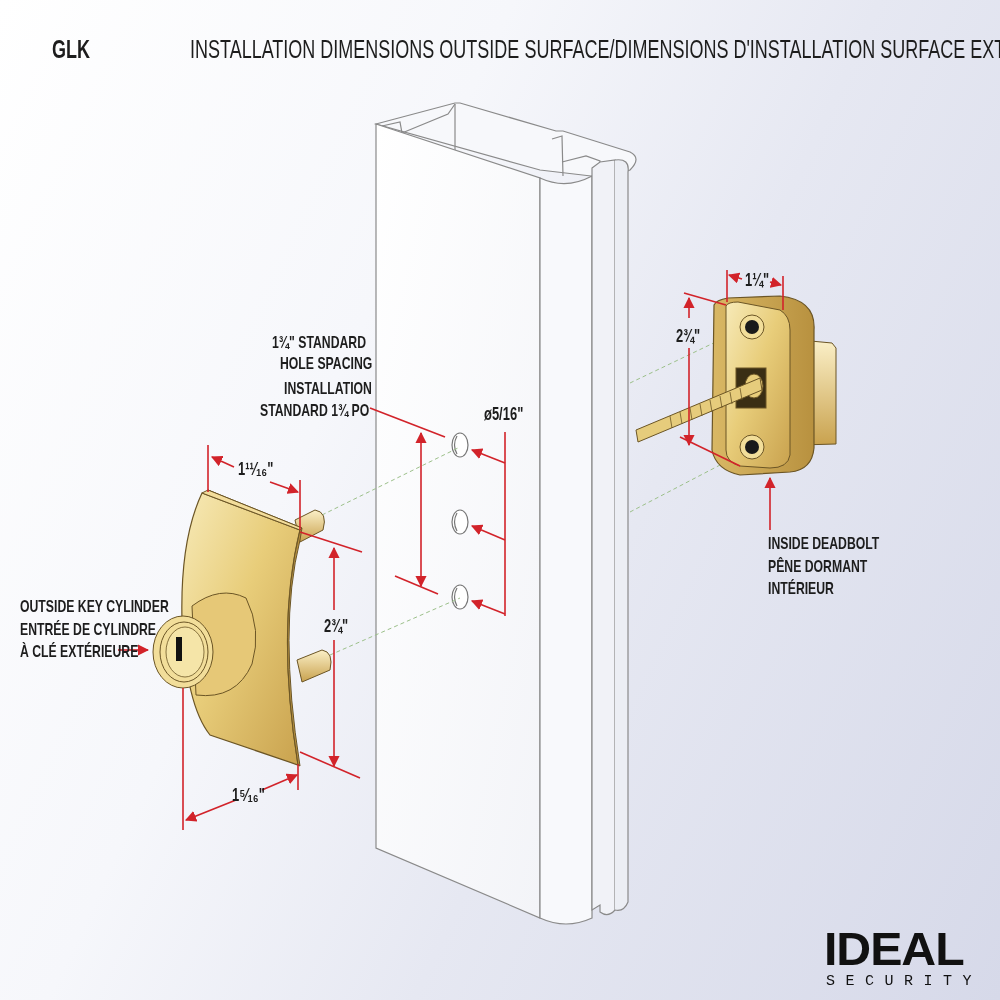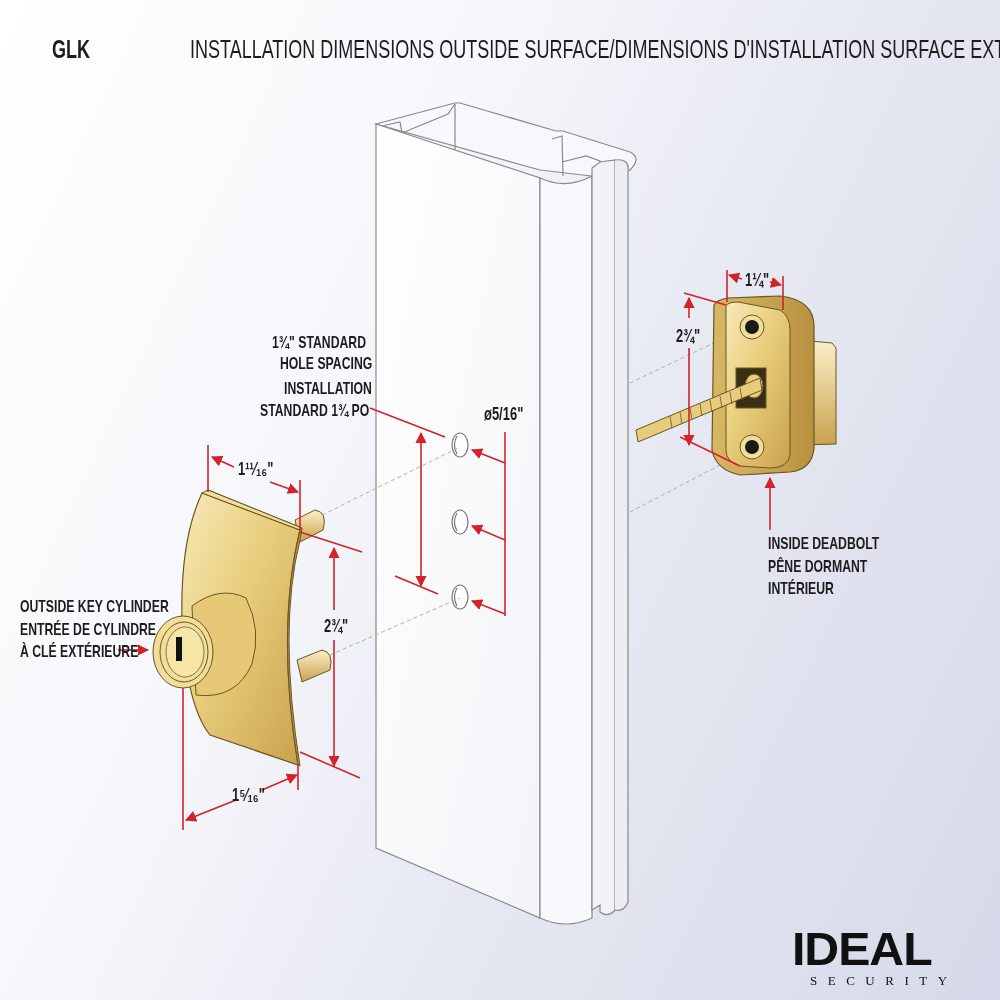--- a/index.html
+++ b/index.html
@@ -17,30 +17,30 @@
       transform-origin: left top;
       white-space: nowrap;
       line-height: 1;
     }
     .title { font-size: 25px; font-weight: normal; letter-spacing: 0px; }
     .model { font-size: 25px; font-weight: bold; }
     .label { font-size: 17px; font-weight: bold; }
     .dim { font-size: 18px; font-weight: bold; }
     svg.art { position: absolute; left: 0; top: 0; }
     .logo {
-      position: absolute; left: 792px; top: 926px; width: 150px;
+      position: absolute; left: 824px; top: 926px; width: 150px;
     }
     .logo-main {
       font-family: "Liberation Sans", sans-serif; font-weight: bold; font-size: 46px;
       color: #111; letter-spacing: -1px; line-height: 1;
       transform: scaleX(1.05); transform-origin: left top; display: block;
     }
     .logo-sub {
-      font-family: Liberation Serif, serif; font-size: 13px; color: #111;
-      letter-spacing: 10.5px; display: block; margin-top: 1px; margin-left: 18px;
+      font-family: Liberation Mono, monospace; font-size: 15px; color: #111;
+      letter-spacing: 10.5px; display: block; margin-top: 1px; margin-left: 2px;
     }
   </style>
 </head>
 <body>
 
 <div class="txt model" style="left:52px; top:37px;">GLK</div>
 <div class="txt title" style="left:190px; top:37px;">INSTALLATION DIMENSIONS OUTSIDE SURFACE/DIMENSIONS D'INSTALLATION SURFACE EXTÉRIEURE</div>
 
 <svg class="art" width="1000" height="1000" viewBox="0 0 1000 1000">
   <defs>

